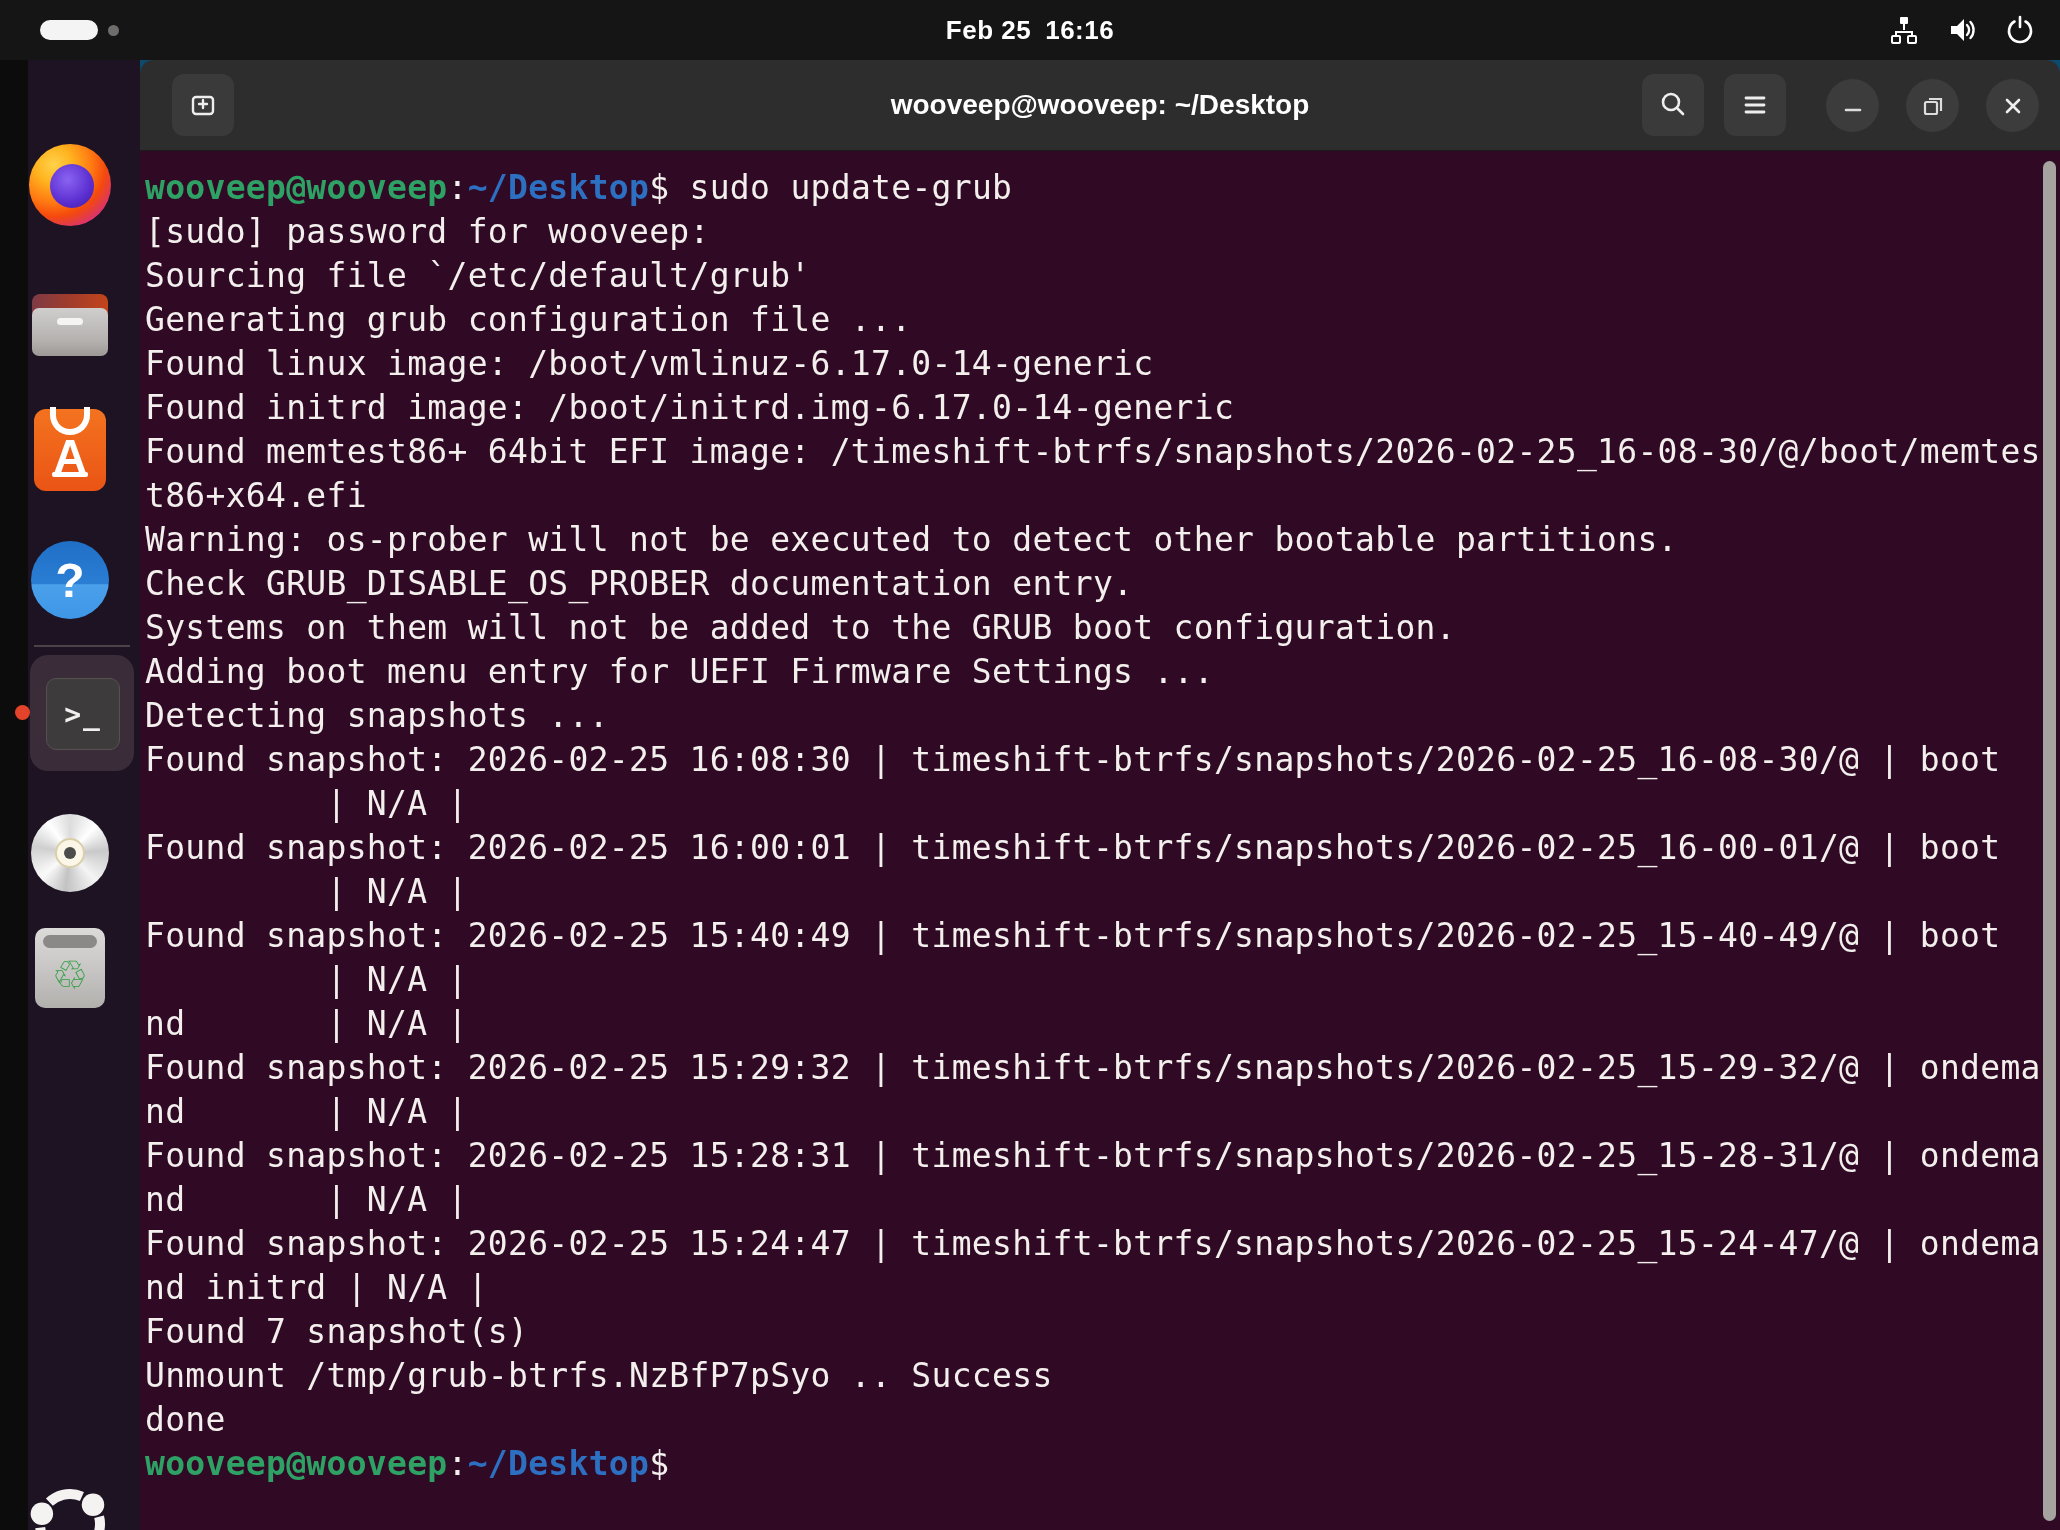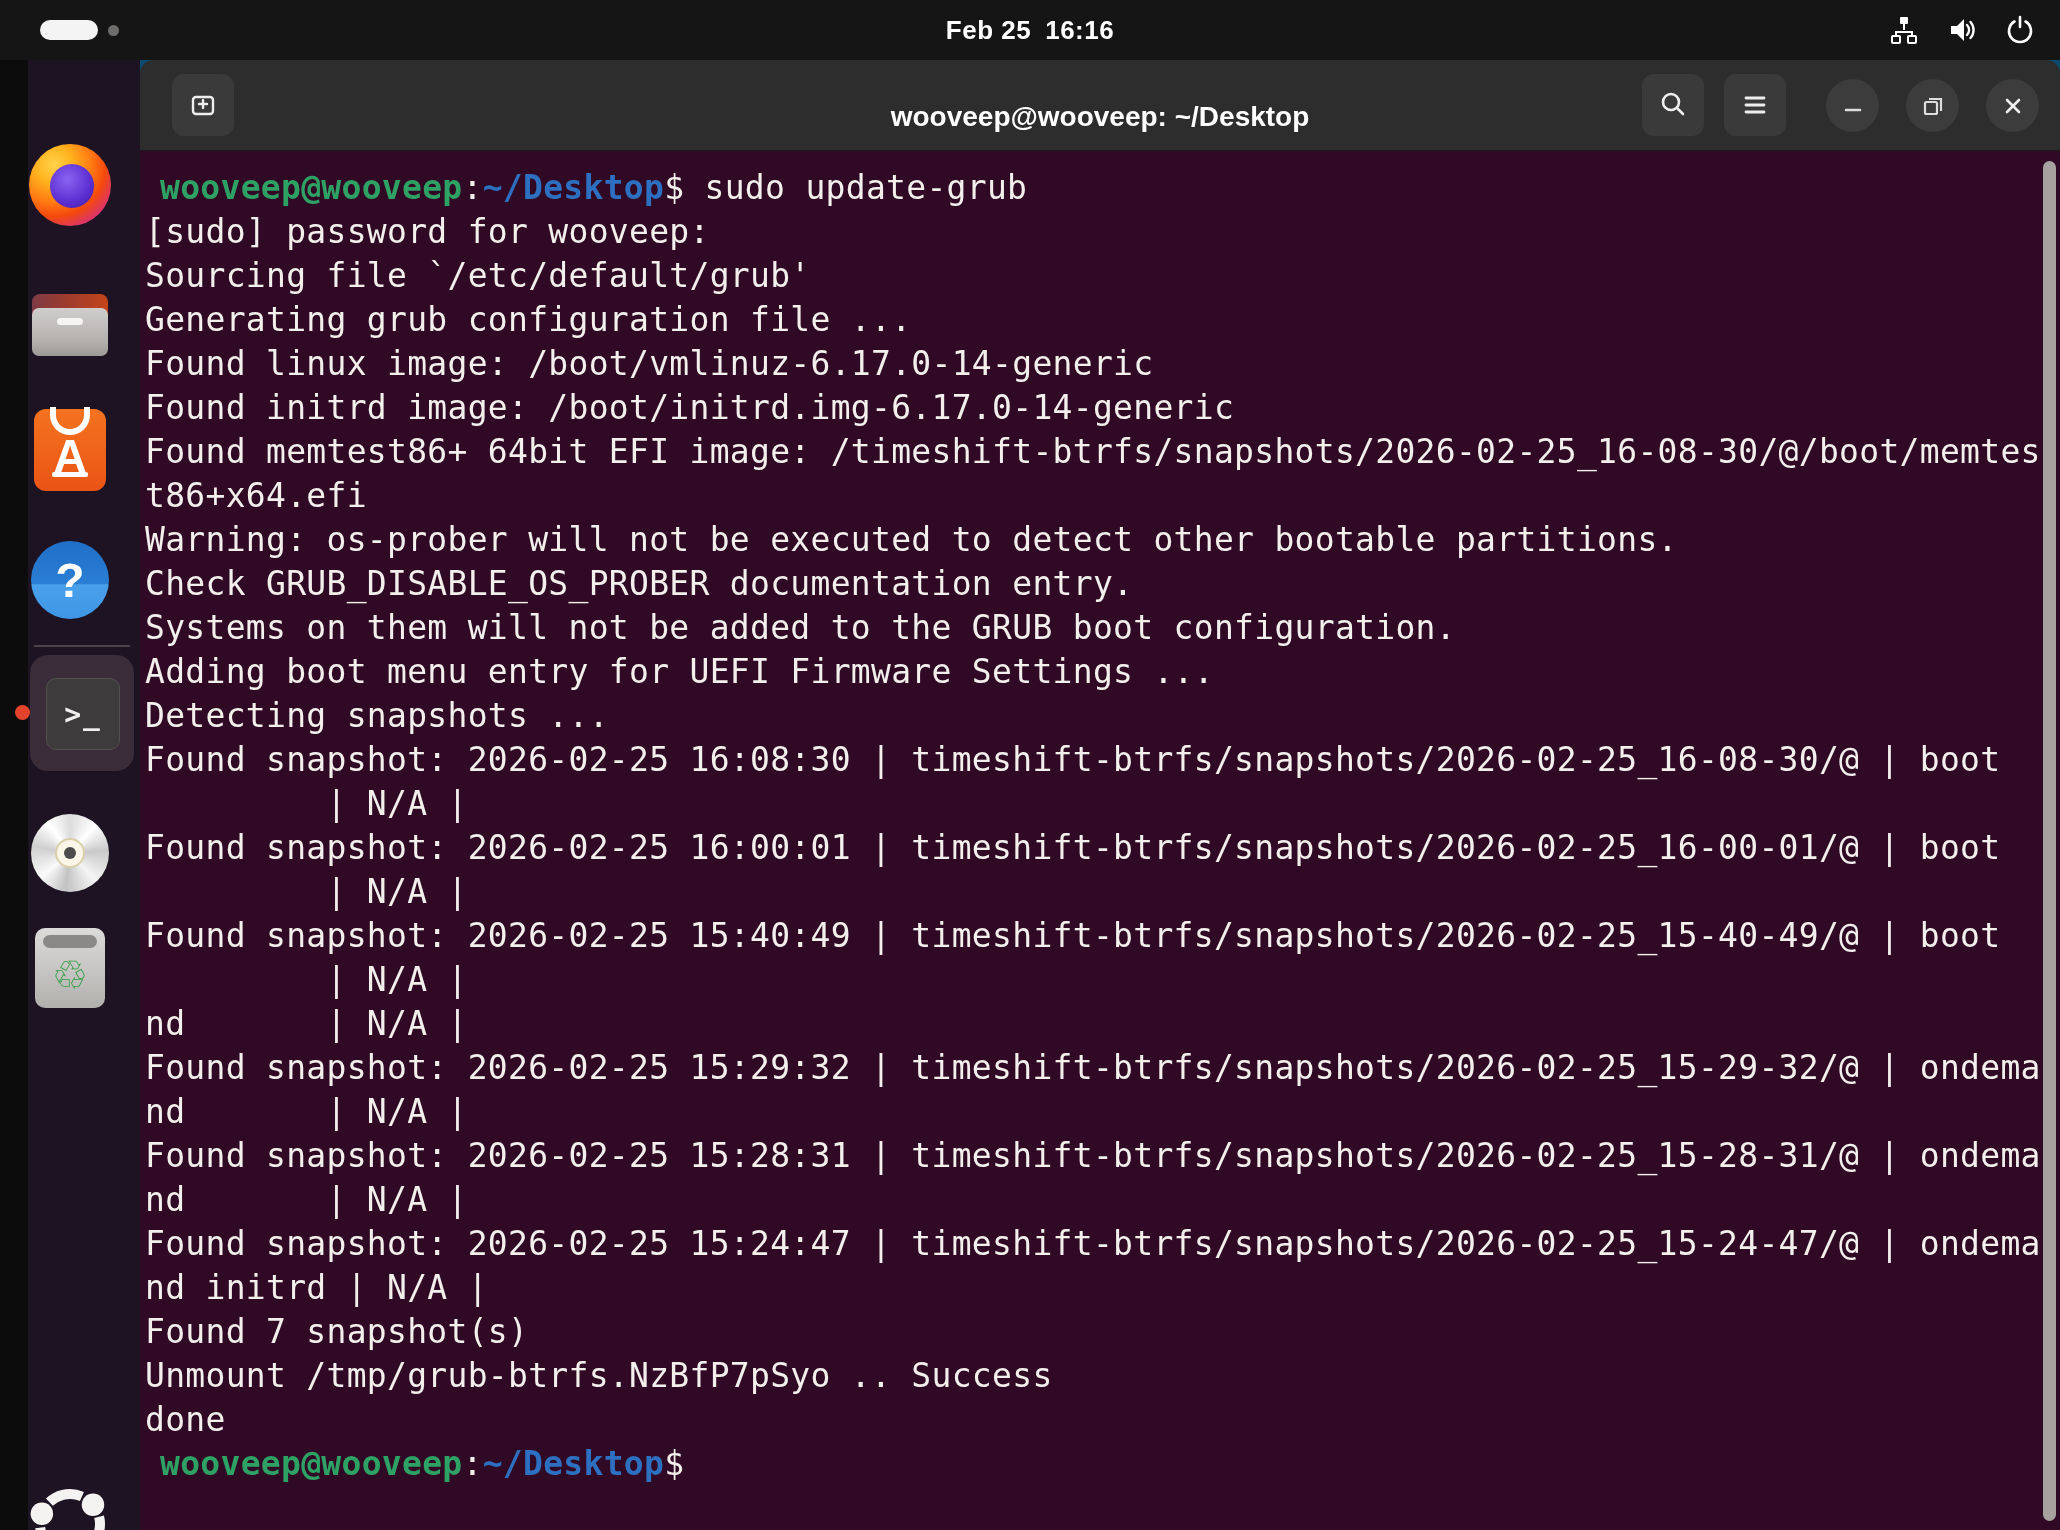--- a/index.html
+++ b/index.html
@@ -52,38 +52,38 @@
   .trash{position:relative;width:70px;height:80px;border-radius:10px;
      background:linear-gradient(180deg,#dddbd9 0%,#c4c2c0 60%,#b2b0ad 100%);display:flex;align-items:center;justify-content:center;}
   .trash-lid{position:absolute;left:8px;top:7px;width:54px;height:13px;border-radius:7px;background:#8b8987;}
   .trash-recycle{color:#2f9e41;font-size:40px;line-height:1;margin-top:14px;font-family:"DejaVu Sans",sans-serif;}
 
   
   #window{position:absolute;left:140px;top:60px;width:1920px;height:1470px;border-radius:14px 14px 0 0;overflow:hidden;}
   #titlebar{position:absolute;left:0;top:0;width:100%;height:90px;background:var(--titlebar-bg,#2e2d2d);
      border-bottom:1px solid #1c1b1b;}
   #win-title{position:absolute;left:0;top:0;width:100%;height:90px;display:flex;align-items:center;justify-content:center;
-     color:#fff;font-size:28px;font-weight:bold;margin-top:12px;}
+     color:#fff;font-size:28px;font-weight:bold;}
   .tb-btn{position:absolute;top:14px;width:62px;height:62px;border-radius:12px;background:#3b3a3a;
      display:flex;align-items:center;justify-content:center;}
   #btn-newtab{left:32px;}
   #btn-search{left:1502px;}
   #btn-menu{left:1584px;}
   .tb-circle{position:absolute;top:19px;width:53px;height:53px;border-radius:50%;background:#3d3c3c;
      display:flex;align-items:center;justify-content:center;}
   #btn-min{left:1686px;}
   #btn-restore{left:1766px;}
   #btn-close{left:1846px;}
 
   #terminal-body{position:absolute;left:0;top:91px;width:100%;height:1379px;background:var(--terminal-bg,#300a24);}
   #terminal-output{position:absolute;left:5px;top:15px;font-family:"DejaVu Sans Mono","Liberation Mono",monospace;
      font-size:33px;letter-spacing:.3px;color:var(--fg,#f2efed);}
   .tline{height:44px;line-height:44px;white-space:pre;}
   .c-fg{color:var(--fg,#f2efed);}
-  .c-green{color:var(--prompt-green,#2ea165);font-weight:bold;margin-left:15px;}
+  .c-green{color:var(--prompt-green,#2ea165);font-weight:bold;}
   .c-blue{color:var(--path-blue,#2d6fc1);font-weight:bold;}
   #scrollbar{position:absolute;right:4px;top:10px;width:13px;height:1360px;border-radius:7px;background:var(--scrollbar,#a6a29f);}
 </style>
 </head>
 <body>
 
 <div id="stage">
 
   <div id="topbar">
     <div id="ws-pill"></div>

